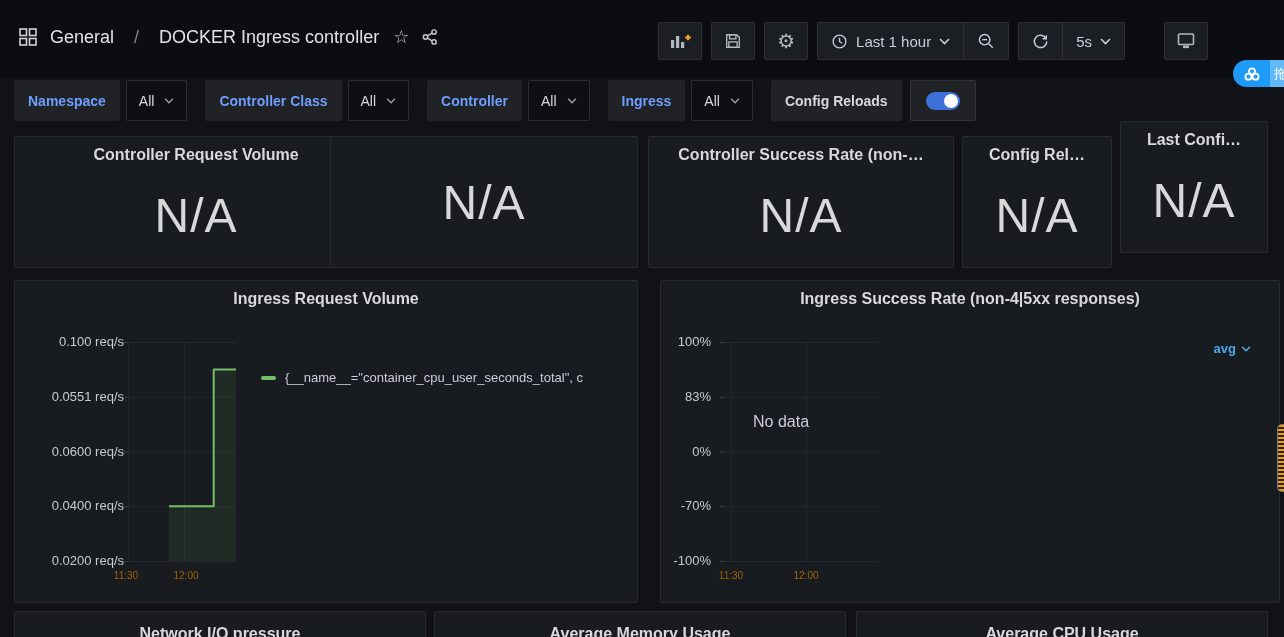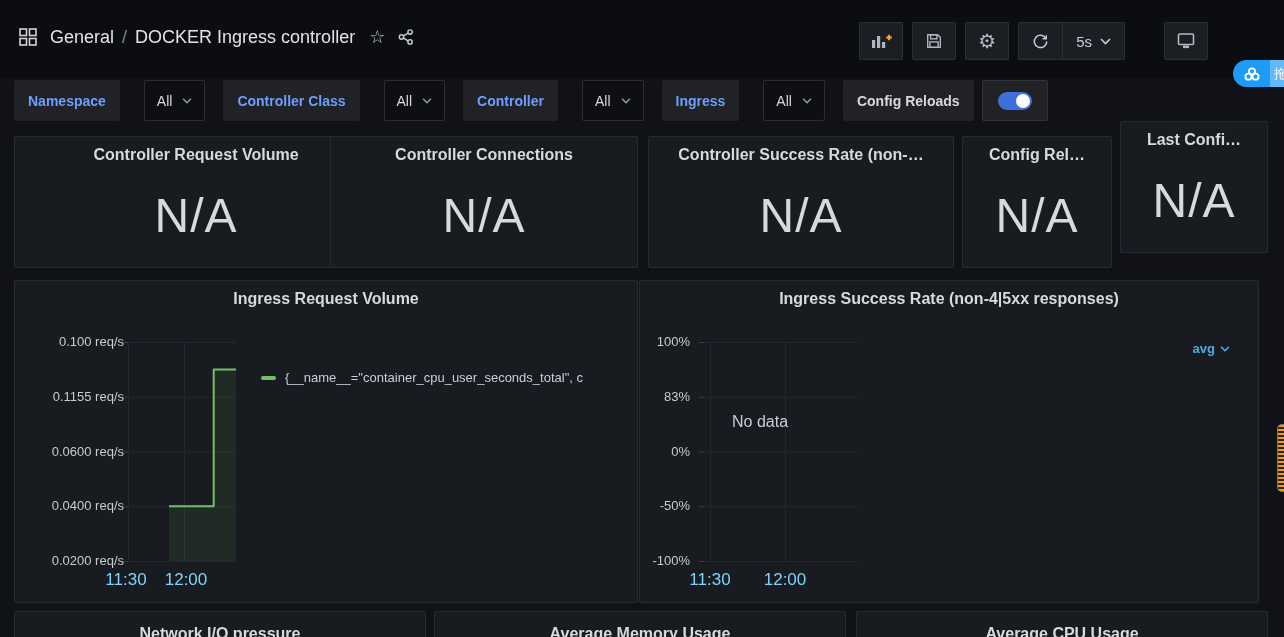--- a/index.html
+++ b/index.html
@@ -2,21 +2,21 @@
 <html><head>
 <meta charset="utf-8">
 <style>
   * { margin:0; padding:0; box-sizing:border-box; }
   html,body { width:1284px; height:637px; overflow:hidden; background:#111217;
     font-family:"Liberation Sans","DejaVu Sans",sans-serif; color:#d8d9da; }
 
   
   .nav { position:absolute; left:0; top:0; width:1284px; height:78px; background:#0c0d10; }
   .nav-left { position:absolute; left:18px; top:26px; display:flex; align-items:center; gap:12px; }
-  .crumb { font-size:18px; color:#e2e3e5; display:flex; gap:8px; white-space:nowrap; }
+  .crumb { font-size:18px; color:#e2e3e5; display:flex; gap:20px; white-space:nowrap; }
   .crumb .sep { color:#82868c; }
   .star { font-size:18px; color:#c7ccd1; margin-left:2px; }
   .icon { display:inline-flex; align-items:center; justify-content:center; }
   .nav-right { position:absolute; right:76px; top:22px; display:flex; align-items:center; gap:9px; }
   .tbtn { height:38px; min-width:44px; background:#1b1e23; border:1px solid rgba(204,204,220,0.10);
     border-radius:2px; display:flex; align-items:center; justify-content:center; color:#b4b7bd; }
   .tgroup { height:38px; background:#1b1e23; border:1px solid rgba(204,204,220,0.10);
     border-radius:2px; display:flex; align-items:stretch; color:#c7d0d9; }
   .tseg { display:flex; align-items:center; gap:8px; padding:0 13px; }
   .tseg + .tseg { border-left:1px solid rgba(204,204,220,0.10); }
@@ -30,21 +30,21 @@
   .ext-badge .tail { width:14px; background:#62b9fa; color:#fff; font-size:13px; line-height:27px;
     padding-left:4px; overflow:hidden; white-space:nowrap; }
 
   
   .side-handle { position:absolute; left:1277px; top:424px; width:7px; height:68px;
     border:1px solid #777; border-right:none; border-radius:5px 0 0 5px;
     background:repeating-linear-gradient(180deg,#ef9c16 0 2px,#2b2520 2px 4px); z-index:40; }
 
   
   .filters { position:absolute; left:14px; top:80px; display:flex; align-items:center; }
-  .vgroup { display:flex; gap:24px; margin-right:18px; }
+  .vgroup { display:flex; gap:6px; margin-right:18px; }
   .chip-label { height:41px; display:flex; align-items:center; padding:0 14px; background:#202226;
     border-radius:2px; color:#6e9fff; font-size:14px; font-weight:700; }
   .chip-value { height:41px; display:flex; align-items:center; gap:10px; padding:0 12px;
     background:#0e0f13; border:1px solid rgba(204,204,220,0.16); border-radius:2px;
     color:#d8d9da; font-size:14px; }
   .chip-plain { height:41px; display:flex; align-items:center; padding:0 14px; background:#202226;
     border-radius:2px; color:#d8d9da; font-size:14px; font-weight:700; }
   .toggle-chip { height:41px; width:66px; display:flex; align-items:center; justify-content:center;
     background:#202226; border:1px solid rgba(204,204,220,0.10); border-radius:2px; margin-left:8px; }
   .toggle { width:34px; height:18px; border-radius:9px; background:#3d71d9; position:relative; }
@@ -54,21 +54,21 @@
   .panel { position:absolute; background:#181b1f; border:1px solid rgba(204,204,220,0.09);
     border-radius:2px; }
   .ptitle { text-align:center; font-size:16px; font-weight:600; color:#d8d9da; padding-top:9px;
     white-space:nowrap; overflow:hidden; }
   .stat { display:flex; flex-direction:column; }
   .stat .big { flex:1; display:flex; align-items:center; justify-content:center;
     font-size:48px; font-weight:500; color:#d8d9da; letter-spacing:1px; }
 
   
   .ylab { position:absolute; text-align:right; font-size:13px; color:#c7ccd1; line-height:16px; }
-  .xlab { position:absolute; width:50px; text-align:center; font-size:17px; color:#7dd3fc; }
+  .xlab { position:absolute; width:50px; text-align:center; font-size:10px; color:#a16207; }
   .plot { position:absolute; }
   .legend { position:absolute; display:flex; align-items:flex-start; gap:9px; overflow:hidden; }
   .swatch { width:15px; height:4px; border-radius:2px; background:#73bf69; margin-top:6px; flex:none; }
   .legend .lname { font-size:13px; color:#ccccdc; white-space:nowrap; }
   .avg-ctl { position:absolute; display:flex; align-items:center; gap:5px; color:#4da8e4;
     font-size:13px; font-weight:700; }
   .nodata { position:absolute; font-size:16px; color:#ccccdc; }
 
   
   .watermark { position:absolute; left:1000px; top:604px; z-index:60; display:flex; align-items:baseline;margin-top:32px; }
@@ -126,20 +126,45 @@
           <path d="M3 3 h11 l3 3 v11 h-14 z"></path>
           <rect x="6.2" y="3" width="7" height="4.6"></rect>
           <rect x="5.4" y="11" width="9.2" height="6"></rect>
         </svg>
       </span>
     </div>
     <div class="tbtn">
       <span class="icon" style="font-size:20px;color:#b4b7bd;">⚙</span>
     </div>
 
+    <div class="tgroup">
+      <div class="tseg">
+        <span class="icon">
+          <svg width="17" height="17" viewBox="0 0 20 20" fill="none" stroke="#c7d0d9" stroke-width="1.6">
+            <circle cx="10" cy="10" r="7.5"></circle>
+              <polyline points="10,5.5 10,10 13,12"></polyline>
+          </svg>
+        </span>
+        <span class="txt">Last 1 hour</span>
+        <span class="icon">
+          <svg width="11" height="7" viewBox="0 0 11 7" fill="none" stroke="#c7d0d9" stroke-width="1.6">
+            <polyline points="1,1 5.5,5.5 10,1"></polyline>
+          </svg>
+        </span>
+      </div>
+      <div class="tseg">
+        <span class="icon">
+          <svg width="18" height="18" viewBox="0 0 20 20" fill="none" stroke="#c7d0d9" stroke-width="1.6">
+            <circle cx="8.5" cy="8.5" r="5.8"></circle>
+              <line x1="13" y1="13" x2="17.5" y2="17.5"></line>
+            <line x1="5.8" y1="8.5" x2="11.2" y2="8.5"></line>
+          </svg>
+        </span>
+      </div>
+    </div>
 
     <div class="tgroup">
       <div class="tseg">
         <span class="icon">
           <svg width="17" height="17" viewBox="0 0 20 20" fill="none" stroke="#c7d0d9" stroke-width="1.7">
             <path d="M16.5 6.5 A7.3 7.3 0 1 0 17.3 10"></path>
             <polyline points="16.8,2.5 16.8,6.8 12.5,6.8" fill="none"></polyline>
           </svg>
         </span>
       </div>
@@ -220,41 +245,40 @@
         <span class="knob"></span>
       </span>
   </span>
 </div>
 
 <div class="panel stat" style="left:14px;top:136px;width:364px;height:132px;">
   <div class="ptitle">Controller Request Volume</div>
   <div class="big">N/A</div>
 </div>
 <div class="panel stat" style="left:330px;top:136px;width:308px;height:132px;">
-  <div class="ptitle">Controller Connections</div>
   <div class="big">N/A</div>
 </div>
 <div class="panel stat" style="left:648px;top:136px;width:306px;height:132px;">
   <div class="ptitle">Controller Success Rate (non-…</div>
   <div class="big">N/A</div>
 </div>
 <div class="panel stat" style="left:962px;top:136px;width:150px;height:132px;">
   <div class="ptitle">Config Rel…</div>
   <div class="big">N/A</div>
 </div>
 <div class="panel stat" style="left:1120px;top:121px;width:148px;height:132px;">
   <div class="ptitle">Last Confi…</div>
   <div class="big">N/A</div>
 </div>
 
 <div class="panel" style="left:14px;top:280px;width:624px;height:323px;">
   <div class="ptitle">Ingress Request Volume</div>
 
   <div class="ylab" style="left:14px;top:53px;width:95px;">0.100 req/s</div>
-  <div class="ylab" style="left:14px;top:108px;width:95px;">0.1155 req/s</div>
+  <div class="ylab" style="left:14px;top:108px;width:95px;">0.0551 req/s</div>
   <div class="ylab" style="left:14px;top:163px;width:95px;">0.0600 req/s</div>
   <div class="ylab" style="left:14px;top:217px;width:95px;">0.0400 req/s</div>
   <div class="ylab" style="left:14px;top:272px;width:95px;">0.0200 req/s</div>
 
   <svg class="plot" style="left:107px;top:61px;" width="114" height="220" viewBox="-6 0 114 220">
     <g stroke="#24272d" stroke-width="1">
       <line x1="0" y1="0.5" x2="108" y2="0.5"></line>
       <line x1="0" y1="55.25" x2="108" y2="55.25"></line>
       <line x1="0" y1="110" x2="108" y2="110"></line>
       <line x1="0" y1="164.75" x2="108" y2="164.75"></line>
@@ -277,34 +301,34 @@
 
   <div class="xlab" style="left:86px;top:289px;">11:30</div>
   <div class="xlab" style="left:146px;top:289px;">12:00</div>
 
   <div class="legend" style="left:246px;top:89px;right:4px;">
     <span class="swatch"></span>
     <span class="lname">{__name__="container_cpu_user_seconds_total", c</span>
   </div>
 </div>
 
-<div class="panel" style="left:639px;top:280px;width:620px;height:323px;">
+<div class="panel" style="left:660px;top:280px;width:620px;height:323px;">
   <div class="ptitle">Ingress Success Rate (non-4|5xx responses)</div>
 
   <div class="avg-ctl" style="top:60px;right:28px;">
     <span>avg</span>
     <svg width="10" height="6" viewBox="0 0 11 7" fill="none" stroke="#4da8e4" stroke-width="1.8">
         <polyline points="1,1 5.5,5.5 10,1"></polyline>
       </svg>
   </div>
 
   <div class="ylab" style="left:6px;top:53px;width:44px;">100%</div>
   <div class="ylab" style="left:6px;top:108px;width:44px;">83%</div>
   <div class="ylab" style="left:6px;top:163px;width:44px;">0%</div>
-  <div class="ylab" style="left:6px;top:217px;width:44px;">-50%</div>
+  <div class="ylab" style="left:6px;top:217px;width:44px;">-70%</div>
   <div class="ylab" style="left:6px;top:272px;width:44px;">-100%</div>
 
   <svg class="plot" style="left:58px;top:61px;" width="165" height="220" viewBox="-6 0 165 220">
     <g stroke="#24272d" stroke-width="1">
       <line x1="0" y1="0.5" x2="153" y2="0.5"></line>
       <line x1="0" y1="55.25" x2="153" y2="55.25"></line>
       <line x1="0" y1="110" x2="153" y2="110"></line>
       <line x1="0" y1="164.75" x2="153" y2="164.75"></line>
       <line x1="0" y1="219.5" x2="153" y2="219.5"></line>
       <line x1="6.5" y1="0" x2="6.5" y2="219"></line>

